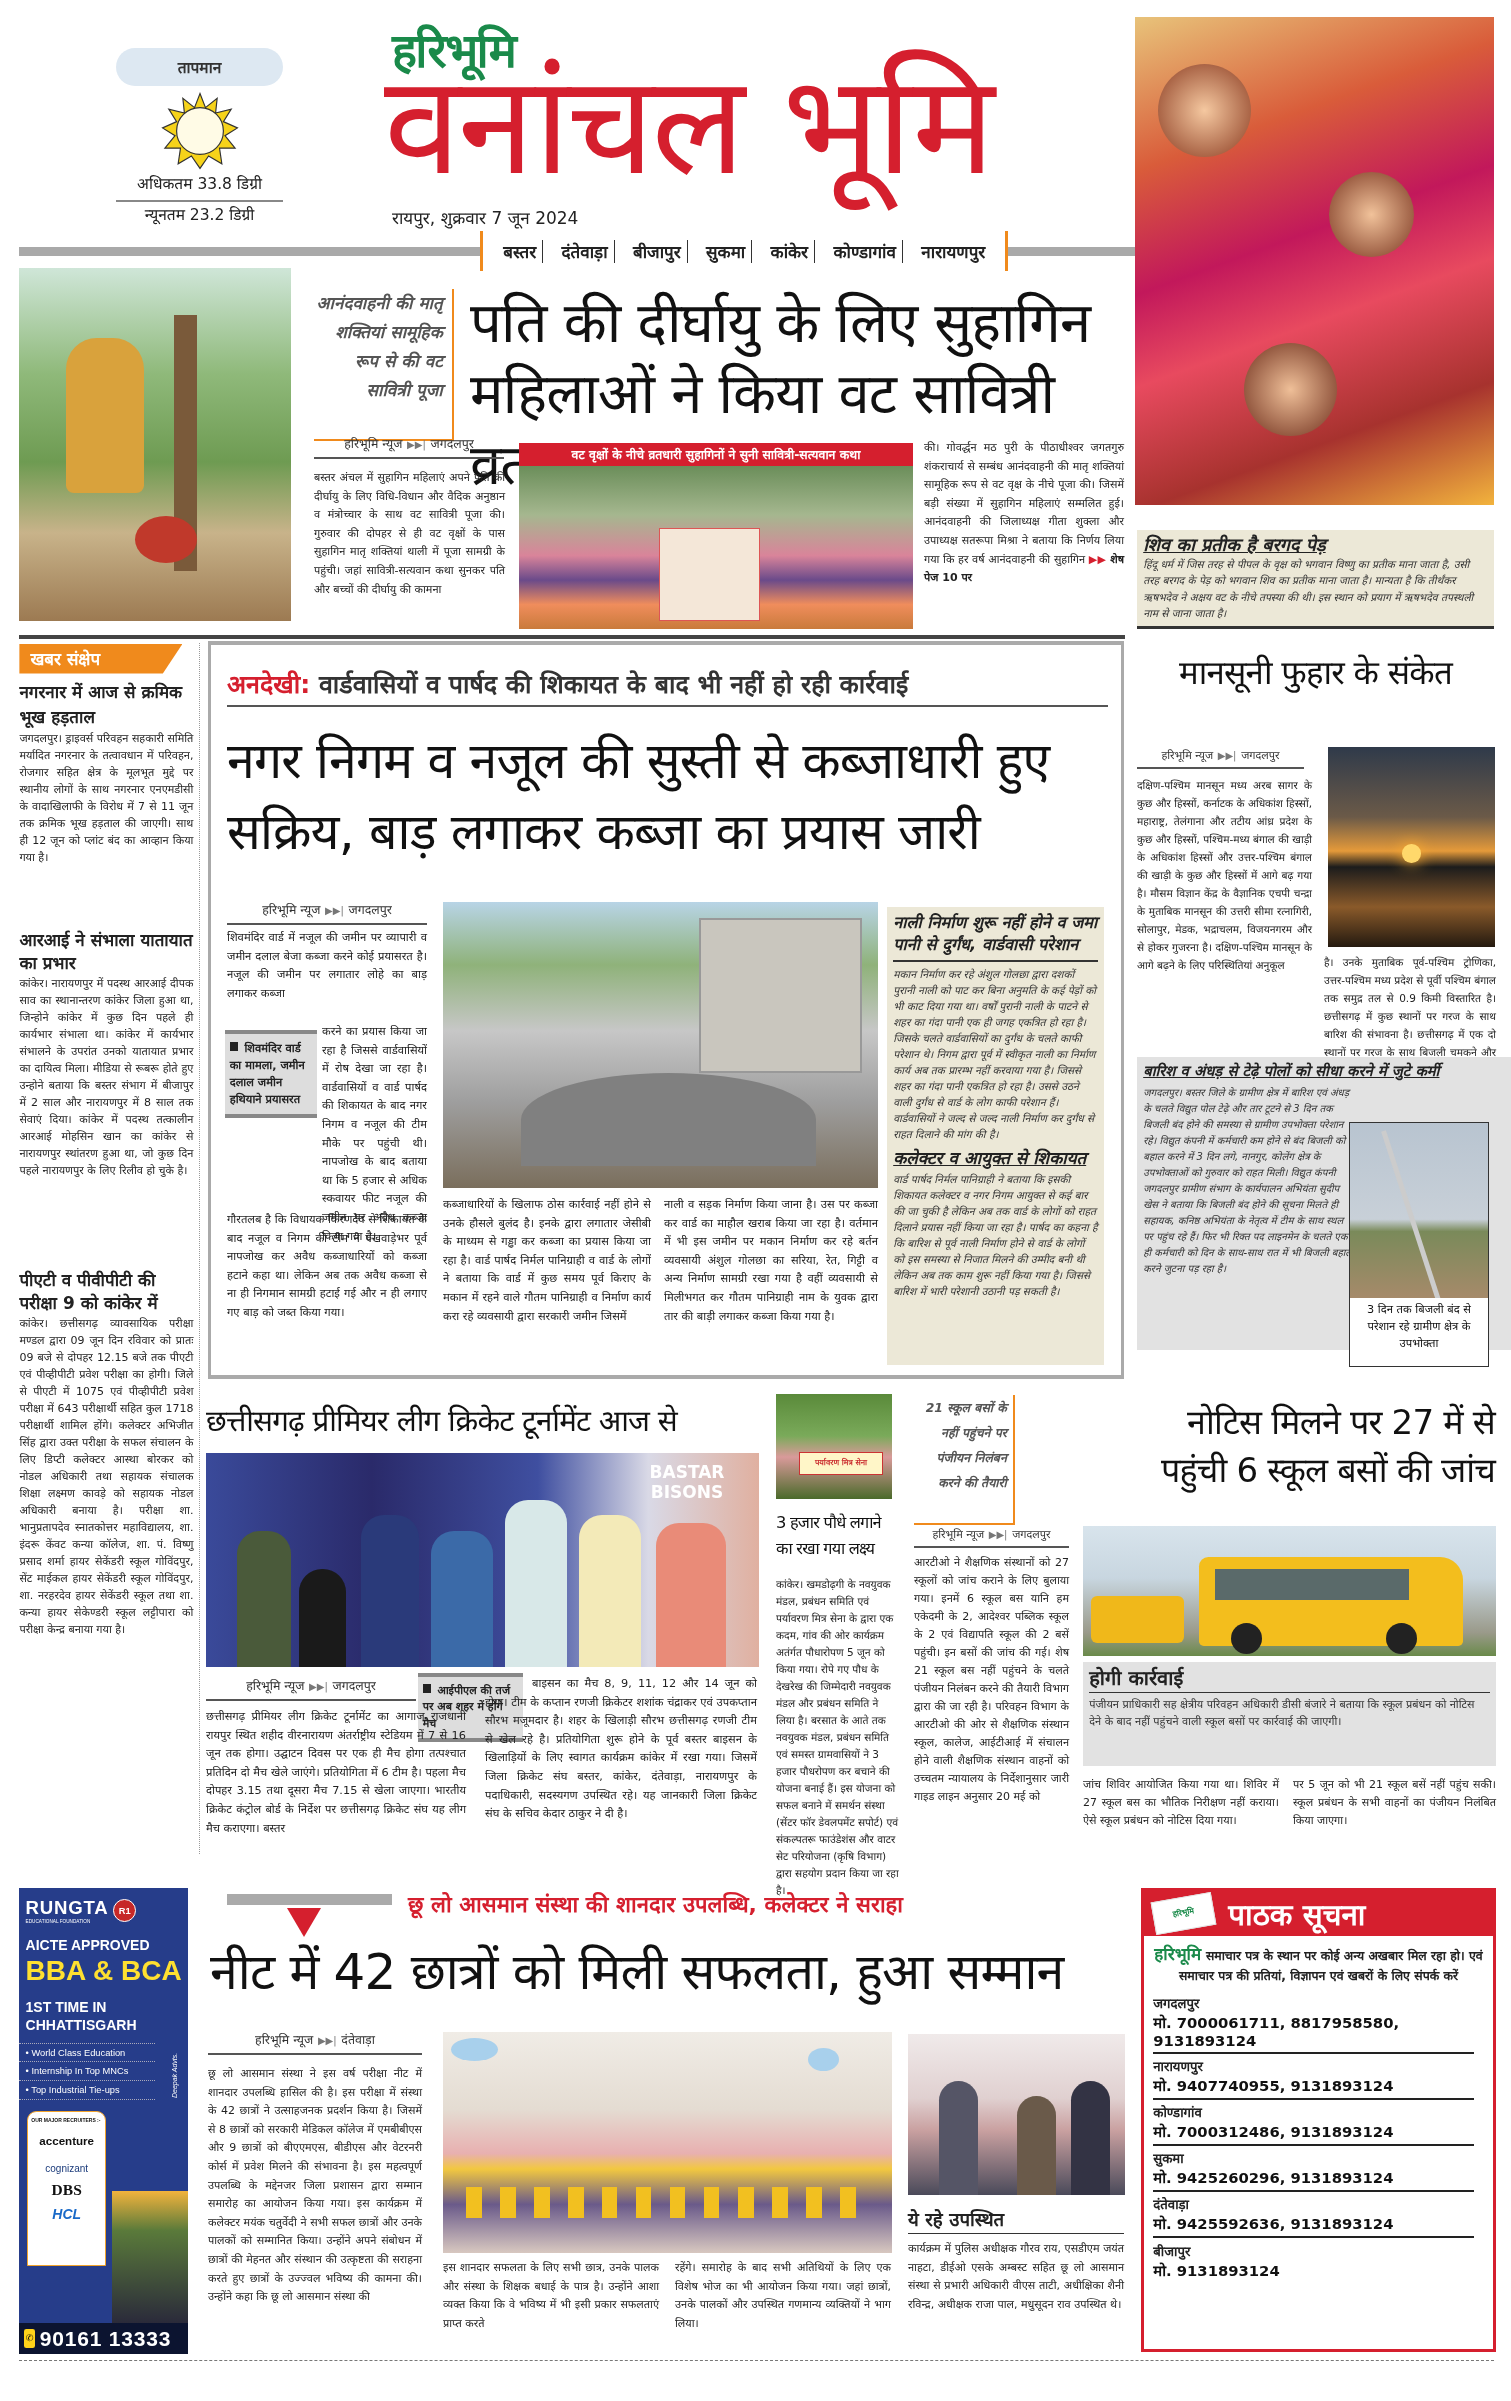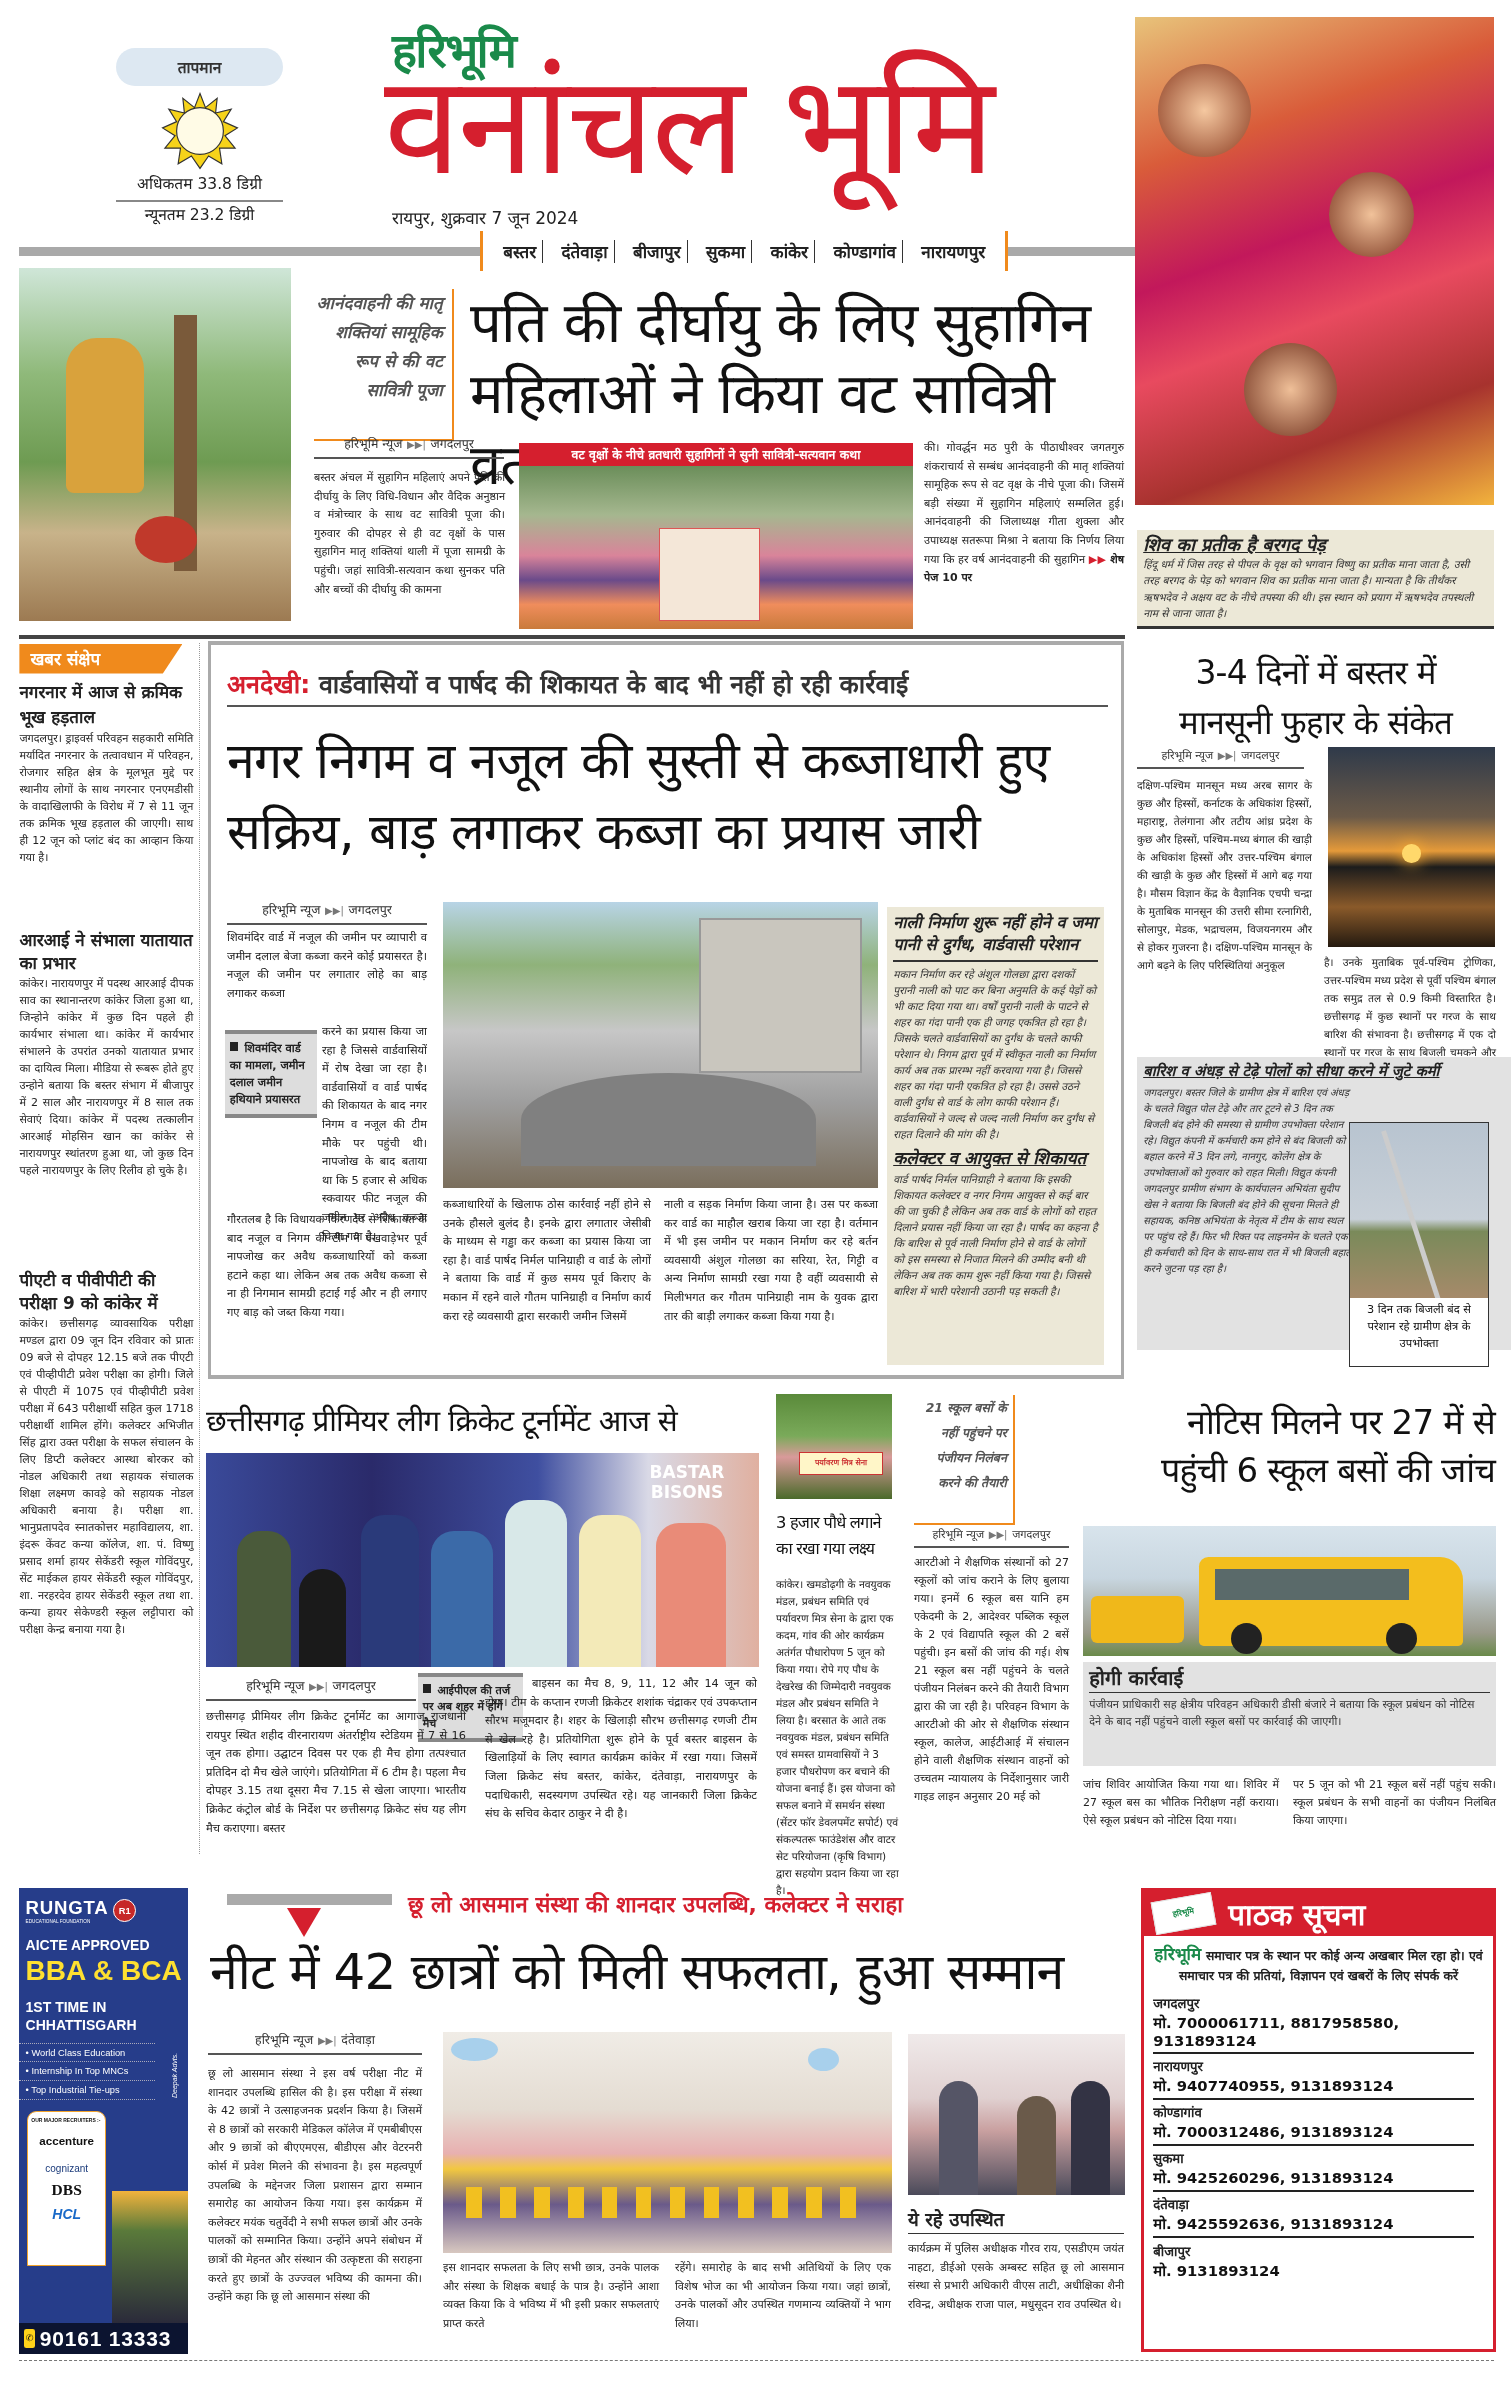--- a/index.html
+++ b/index.html
@@ -132,21 +132,20 @@
 <div class="abs body-text" style="left:664px;top:1196px;width:214px;font-size:11.3px;line-height:18.6px">नाली व सड़क निर्माण किया जाना है। उस पर कब्जा कर वार्ड का माहौल खराब किया जा रहा है। वर्तमान में भी इस जमीन पर मकान निर्माण कर रहे बर्तन व्यवसायी अंशुल गोलछा का सरिया, रेत, गिट्टी व अन्य निर्माण सामग्री रखा गया है वहीं व्यवसायी से मिलीभगत कर गौतम पानिग्राही नाम के युवक द्वारा तार की बाड़ी लगाकर कब्जा किया गया है।</div>
 
 <div class="abs box-tan" style="left:887px;top:907px;width:217px;height:458px;padding:4.7px 6.2px">
   <div style="font-size:16.3px;font-weight:bold;font-style:italic;line-height:22.5px;color:#222;border-bottom:2.3px solid #333;padding-bottom:3.1px">नाली निर्माण शुरू नहीं होने व जमा पानी से दुर्गंध, वार्डवासी परेशान</div>
   <div style="font-size:10.5px;font-style:italic;line-height:16px;color:#333;margin-top:4.7px">मकान निर्माण कर रहे अंशुल गोलछा द्वारा दशकों पुरानी नाली को पाट कर बिना अनुमति के कई पेड़ों को भी काट दिया गया था। वर्षों पुरानी नाली के पाटने से शहर का गंदा पानी एक ही जगह एकत्रित हो रहा है। जिसके चलते वार्डवासियों का दुर्गंध के चलते काफी परेशान थे। निगम द्वारा पूर्व में स्वीकृत नाली का निर्माण कार्य अब तक प्रारम्भ नहीं करवाया गया है। जिससे शहर का गंदा पानी एकत्रित हो रहा है। उससे उठने वाली दुर्गंध से वार्ड के लोग काफी परेशान हैं। वार्डवासियों ने जल्द से जल्द नाली निर्माण कर दुर्गंध से राहत दिलाने की मांग की है।</div>
   <div style="font-size:17px;font-weight:bold;font-style:italic;text-decoration:underline;line-height:25px;color:#222;margin-top:3.1px">कलेक्टर व आयुक्त से शिकायत</div>
   <div style="font-size:10.5px;font-style:italic;line-height:16px;color:#333">वार्ड पार्षद निर्मल पानिग्राही ने बताया कि इसकी शिकायत कलेक्टर व नगर निगम आयुक्त से कई बार की जा चुकी है लेकिन अब तक वार्ड के लोगों को राहत दिलाने प्रयास नहीं किया जा रहा है। पार्षद का कहना है कि बारिश से पूर्व नाली निर्माण होने से वार्ड के लोगों को इस समस्या से निजात मिलने की उम्मीद बनी थी लेकिन अब तक काम शुरू नहीं किया गया है। जिससे बारिश में भारी परेशानी उठानी पड़ सकती है।</div>
 </div>
 
 <div class="abs hl" style="left:1137px;top:648px;width:357px;font-size:33px;line-height:50px;text-align:center">
-  <div>3-4 दिनों में बस्तर में</div>
   <div>मानसूनी फुहार के संकेत</div>
 </div>
 <div class="abs byline" style="left:1137px;top:747px;width:167px;font-size:11px">
   <span>हरिभूमि न्यूज</span><span class="arr">▶▶|</span><span>जगदलपुर</span>
 </div>
 <div class="photo" style="left:1328px;top:747px;width:167px;height:200px;background:linear-gradient(180deg,#2f3a4a 0%,#6b5a48 35%,#e59a3a 52%,#1c1c1c 60%,#8a5a2a 80%,#241a10 100%)">
   <div style="position:absolute;left:74px;top:97px;width:18.6px;height:18.6px;border-radius:50%;background:#ffd86b;box-shadow:0 0 15.5px #ffb030"></div>
 </div>
 <div class="abs body-text" style="left:1137px;top:776px;width:175px;font-size:10.5px;line-height:18px">दक्षिण-पश्चिम मानसून मध्य अरब सागर के कुछ और हिस्सों, कर्नाटक के अधिकांश हिस्सों, महाराष्ट्र, तेलंगाना और तटीय आंध्र प्रदेश के कुछ और हिस्सों, पश्चिम-मध्य बंगाल की खाड़ी के अधिकांश हिस्सों और उत्तर-पश्चिम बंगाल की खाड़ी के कुछ और हिस्सों में आगे बढ़ गया है। मौसम विज्ञान केंद्र के वैज्ञानिक एचपी चन्द्रा के मुताबिक मानसून की उत्तरी सीमा रत्नागिरी, सोलापुर, मेडक, भद्राचलम, विजयनगरम और से होकर गुजरना है। दक्षिण-पश्चिम मानसून के आगे बढ़ने के लिए परिस्थितियां अनुकूल</div>
 <div class="abs body-text" style="left:1324px;top:953px;width:172px;font-size:10.5px;line-height:18px">है। उनके मुताबिक पूर्व-पश्चिम ट्रोणिका, उत्तर-पश्चिम मध्य प्रदेश से पूर्वी पश्चिम बंगाल तक समुद्र तल से 0.9 किमी विस्तारित है। छत्तीसगढ़ में कुछ स्थानों पर गरज के साथ बारिश की संभावना है। छत्तीसगढ़ में एक दो स्थानों पर गरज के साथ बिजली चमकने और तेज हवा चलने की संभावना है। अधिकतम तापमान में कोई खास बदलाव नहीं होगा।</div>

